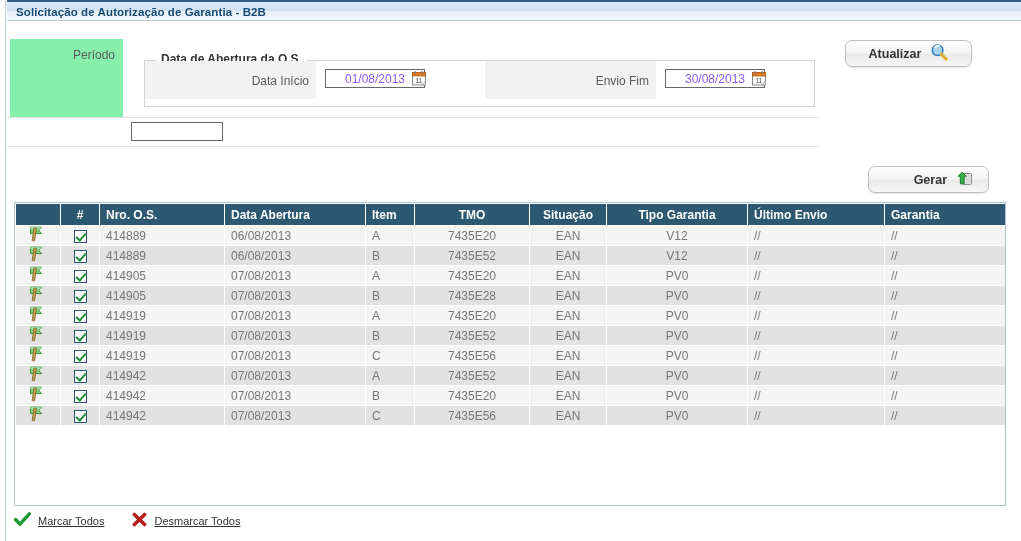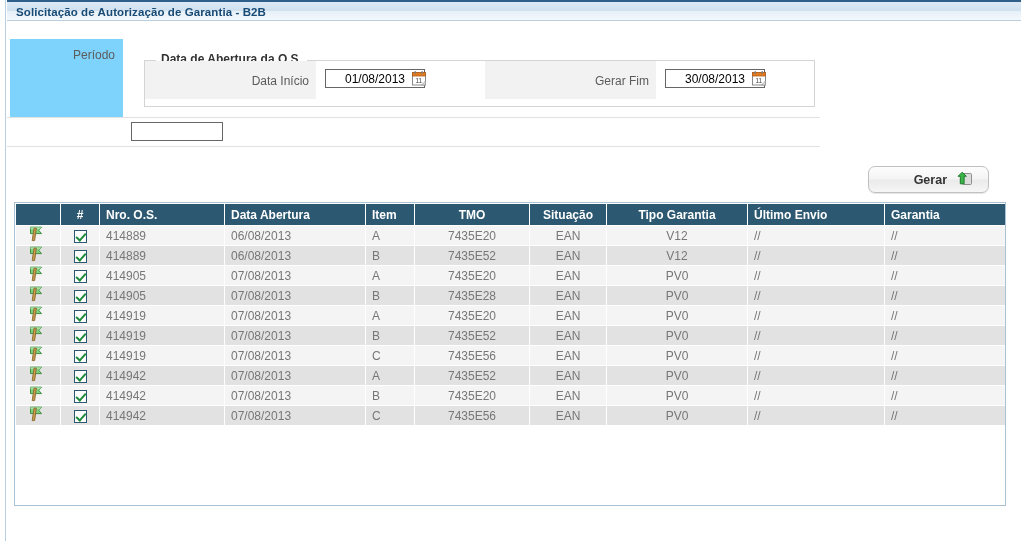--- a/index.html
+++ b/index.html
@@ -57,21 +57,21 @@
     left: 0;
     width: 813px;
   }
   .row-periodo { top: 17px; height: 79px; border-bottom: 1px solid #e2e2e2; }
   .row-osnum   { top: 96px; height: 29px; border-bottom: 1px solid #e2e2e2; }
 
   .lbl-cell {
     position: absolute;
     left: 3px; top: 0;
     width: 114px; height: 100%;
-    background: #7dd3fc;
+    background: #86efac;
     border-right: 1px solid #ffffff;
   }
   .lbl-cell .lbl {
     position: absolute;
     right: 8px;
     font-size: 12px;
     color: #5b5b5b;
     white-space: nowrap;
   }
   .row-periodo .lbl { top: 9px; }
@@ -120,21 +120,21 @@
   }
 
   .date-input {
     position: absolute;
     top: 0;
     width: 100px; height: 19px;
     border: 1px solid #666;
     background: #fff;
     font-family: "Liberation Sans", sans-serif;
     font-size: 12px;
-    color: #000000;
+    color: #8b5cf6;
     text-align: center;
     padding: 0 2px;
     line-height: 17px;
   }
   .cal-icon {
     position: absolute;
     top: 2px;
     width: 15px; height: 15px;
   }
 
@@ -285,21 +285,21 @@
                 <rect x="2.5" y="0.2" width="1.4" height="2.6" fill="#7a7a7a"></rect>
                 <rect x="9.5" y="0.2" width="1.4" height="2.6" fill="#7a7a7a"></rect>
                 <text x="6.8" y="12" font-size="6.5" font-family="Liberation Sans, sans-serif" fill="#444" text-anchor="middle">11</text>
                 <path d="M9.5 14 L13.5 14 L13.5 10 Z" fill="#dcdcdc" stroke="#9a9a9a" stroke-width="0.7"></path>
               </svg>
             </span>
           </div>
 
           <div class="fld" style="left:340px;">
             <div class="fld-lbl-bg" style="left:0px; width:172px;"></div>
-            <span class="fld-lbl" style="left:0px; width:164px;">Gerar Fim</span>
+            <span class="fld-lbl" style="left:0px; width:164px;">Envio Fim</span>
             <input class="date-input" style="left: 180px; text-align: center;" type="text" value="30/08/2013">
             <span class="cal-icon" style="left:267px;">
               <svg width="15" height="15" viewBox="0 0 15 15">
                 <rect x="0.5" y="1.5" width="13" height="12.5" fill="#ffffff" stroke="#888" stroke-width="1"></rect>
                 <rect x="0.5" y="1.5" width="13" height="3.5" fill="#e07b20" stroke="#b4601a" stroke-width="0.8"></rect>
                 <rect x="2.5" y="0.2" width="1.4" height="2.6" fill="#7a7a7a"></rect>
                 <rect x="9.5" y="0.2" width="1.4" height="2.6" fill="#7a7a7a"></rect>
                 <text x="6.8" y="12" font-size="6.5" font-family="Liberation Sans, sans-serif" fill="#444" text-anchor="middle">11</text>
                 <path d="M9.5 14 L13.5 14 L13.5 10 Z" fill="#dcdcdc" stroke="#9a9a9a" stroke-width="0.7"></path>
               </svg>
@@ -308,20 +308,31 @@
 
         </div>
       </div>
     </div>
 
     <div class="form-row row-osnum">
       <input class="text-input" style="left: 124px; top: 4px;" type="text" value="">
     </div>
   </div>
 
+  <div class="btn btn-atualizar">
+    <span class="btn-label">Atualizar</span>
+    <span>
+      <svg width="18" height="18" viewBox="0 0 18 18">
+        <circle cx="7.6" cy="7.2" r="5.3" fill="#a9d4f0" stroke="#2d7ab8" stroke-width="1.5"></circle>
+        <path d="M4.2 4.6 A5 5 0 0 1 9.4 3.0" stroke="#ffffff" stroke-width="1.3" fill="none" stroke-linecap="round"></path>
+        <path d="M11.4 11.3 L16.2 16.1" stroke="#e8b93c" stroke-width="3.2" stroke-linecap="round"></path>
+        <path d="M11.4 11.3 L16.2 16.1" stroke="#c2902a" stroke-width="1" stroke-linecap="round"></path>
+      </svg>
+    </span>
+  </div>
 
   <div class="btn btn-gerar">
     <span class="btn-label">Gerar</span>
     <span>
       <svg width="18" height="17" viewBox="0 0 18 17">
         <rect x="6.5" y="3.5" width="9" height="11" rx="1" fill="#dcdcdc" stroke="#8f8f8f" stroke-width="1"></rect>
         <path d="M6.2 2.2 L10.3 6.3 L8.1 6.3 L8.1 13.8 L4.3 13.8 L4.3 6.3 L2.1 6.3 Z" fill="#3bb54a" stroke="#1d7a2a" stroke-width="1" stroke-linejoin="round"></path>
       </svg>
     </span>
   </div>
@@ -512,14 +523,29 @@
             <td class="ta-c">7435E56</td>
             <td class="ta-c">EAN</td>
             <td class="ta-c">PV0</td>
             <td class="ta-r">//</td>
             <td class="ta-r">//</td>
           </tr>
         </tbody>
     </table>
   </div>
 
+  <div class="footer">
+    <span class="ico-check">
+      <svg width="17" height="15" viewBox="0 0 17 15">
+        <path d="M1.5 7.5 L6.0 12.2 L15.3 1.8" stroke="#1d9a34" stroke-width="3.4" fill="none" stroke-linecap="round" stroke-linejoin="round"></path>
+      </svg>
+    </span>
+    <span class="lnk">Marcar Todos</span>
+    <span class="gap"></span>
+    <span class="ico-x">
+      <svg width="15" height="15" viewBox="0 0 15 15">
+        <path d="M2.4 2.4 L12.6 12.6 M12.6 2.4 L2.4 12.6" stroke="#b81f1f" stroke-width="3.6" stroke-linecap="round"></path>
+      </svg>
+    </span>
+    <span class="lnk">Desmarcar Todos</span>
+  </div>
 
 </div>
 
 </body></html>

